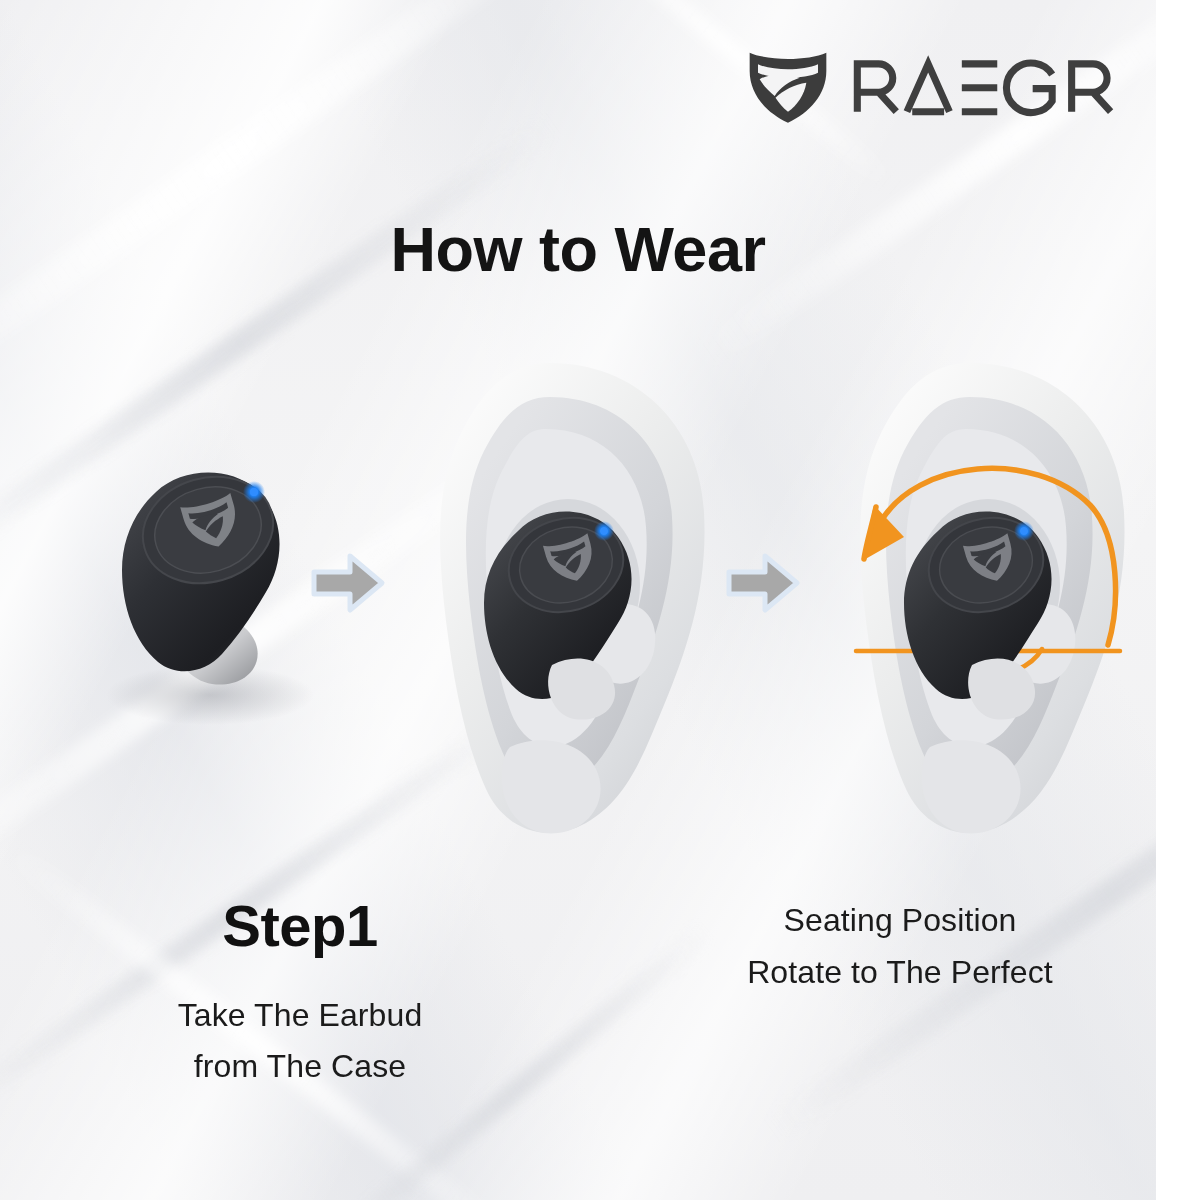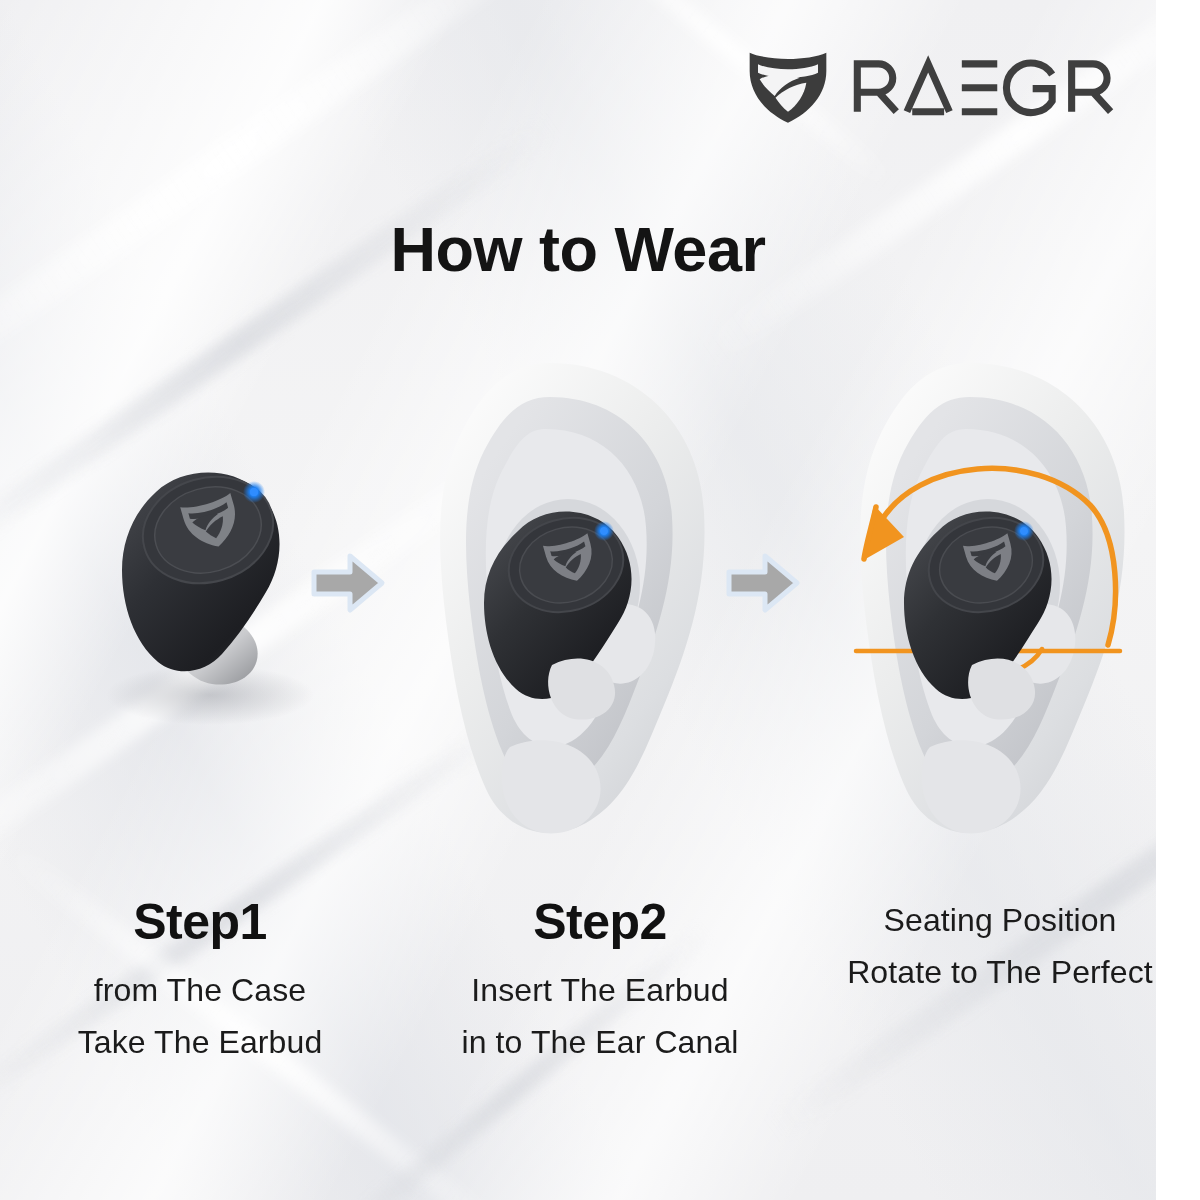--- a/index.html
+++ b/index.html
@@ -95,26 +95,26 @@
     width: 1200px;
     display: flex;
   }
   .caption-col {
     flex: 1 1 0;
     text-align: center;
     padding: 0 14px;
     box-sizing: border-box;
   }
   .step-head {
-    font-size: 50px;
+    font-size: 58px;
     font-weight: 700;
     color: #111111;
     line-height: 1.08;
     letter-spacing: -0.5px;
-    margin-bottom: 16px;
+    margin-bottom: 32px;
   }
   .step-line {
     font-size: 32px;
     font-weight: 400;
     color: #1b1b1b;
     line-height: 1.62;
     letter-spacing: 0.1px;
   }
 </style>
 </head>
@@ -369,29 +369,24 @@
         <path d="M42 206 L54 150 L84 182 Z" fill="#f1941f"></path>
         <path d="M56 152 C52 170 46 190 44 204" fill="none" stroke="#f1941f" stroke-width="5.5" stroke-linecap="round"></path>
       </svg>
     </div>
   </div>
 
   <div class="captions">
 
     <div class="caption-col">
       <div class="step-head">Step1</div>
+      <div class="step-line">Take The Earbud</div>
       <div class="step-line">from The Case</div>
-      <div class="step-line">Take The Earbud</div>
-    </div>
-
-    <div class="caption-col">
-      <div class="step-head">Step2</div>
-      <div class="step-line">Insert The Earbud</div>
-      <div class="step-line">in to The Ear Canal</div>
-    </div>
+    </div>
+
 
     <div class="caption-col">
       <div class="step-line">Seating Position</div>
       <div class="step-line">Rotate to The Perfect</div>
     </div>
   </div>
 
 </div>
 
 </body></html>

